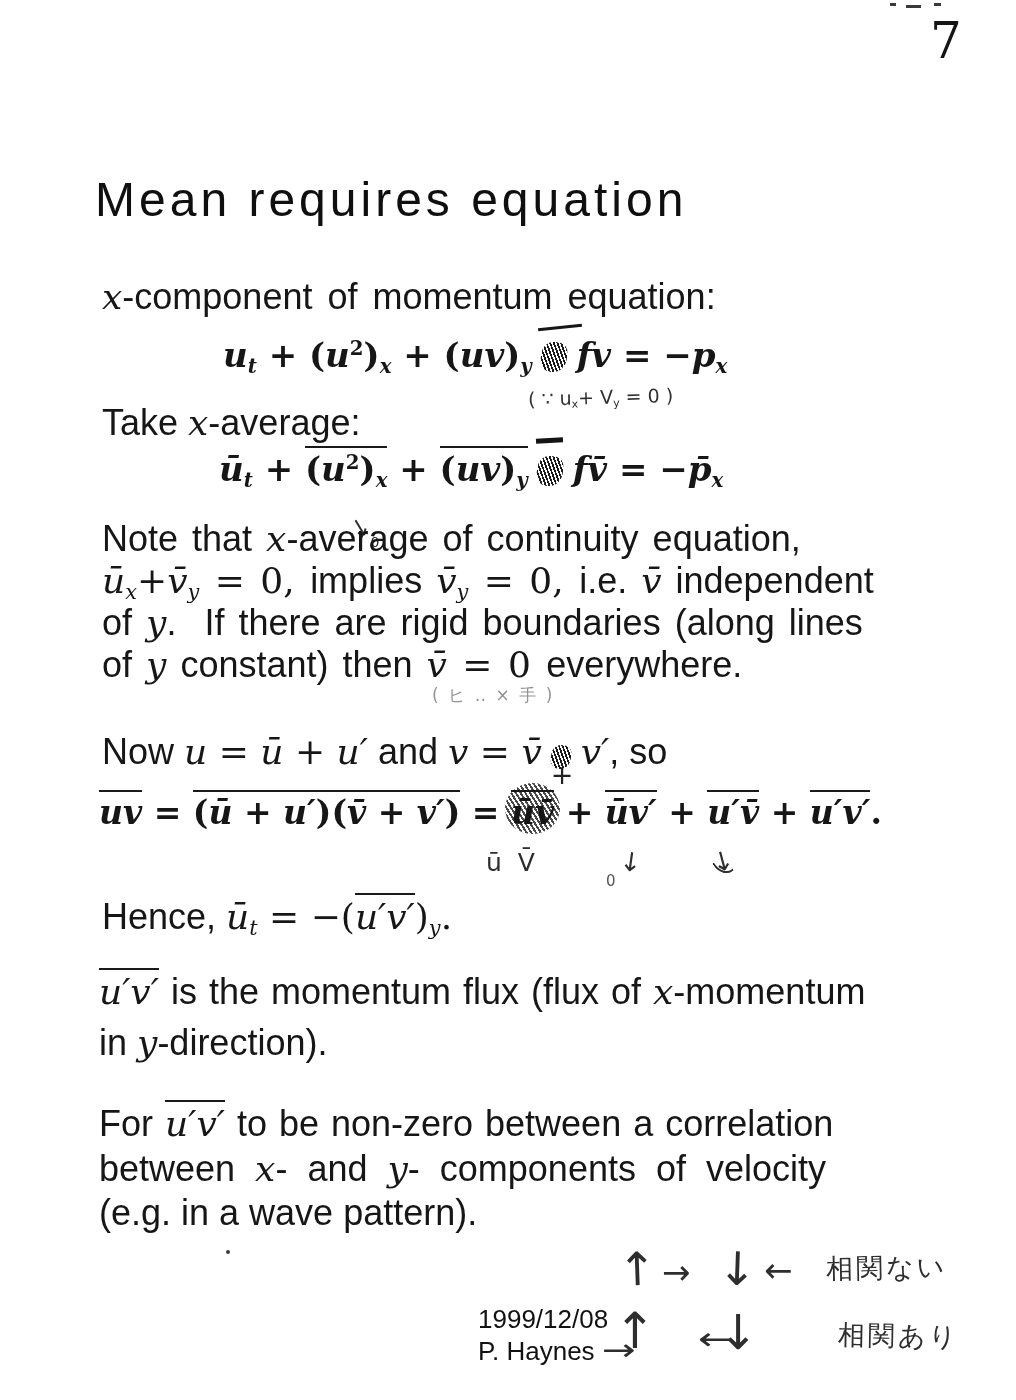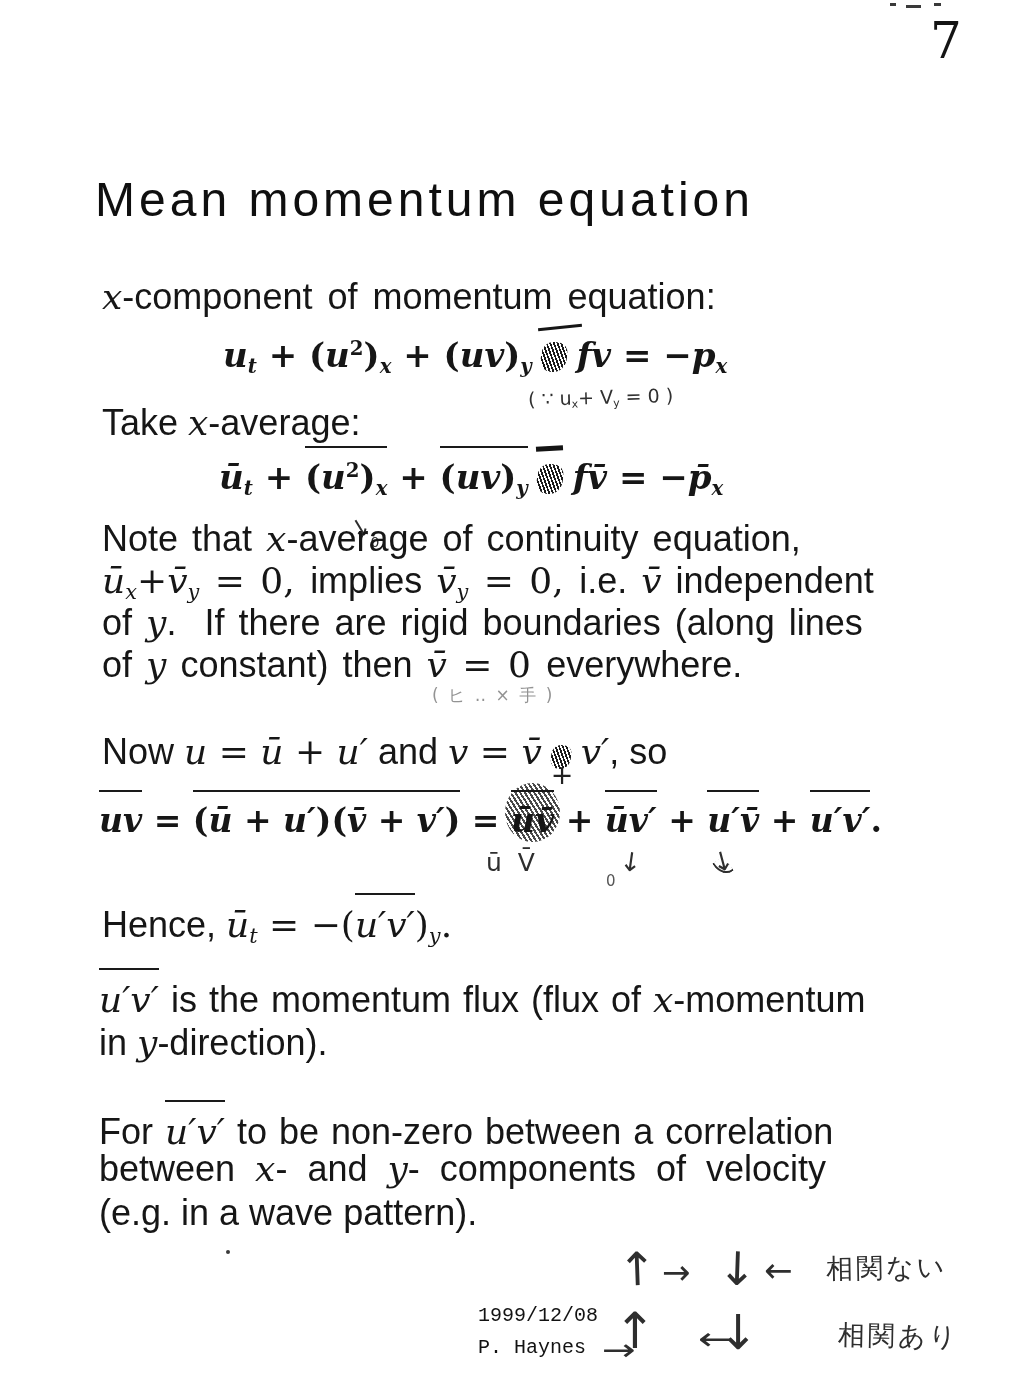--- a/index.html
+++ b/index.html
@@ -7,25 +7,25 @@
         font-family:"Liberation Sans",sans-serif;color:#161616;margin:0 auto;}
   .abs{position:absolute;}
   .ln{position:absolute;white-space:pre;font-size:36px;color:#161616;line-height:1.15;margin-left:7px;}
   .eq{font-size:34px;font-weight:bold;}
   .tx{font-family:"Liberation Sans",sans-serif;}
   .it{font-family:"DejaVu Serif",serif;font-style:italic;}
   .rm{font-family:"DejaVu Serif",serif;}
   .hd{font-family:"DejaVu Sans",sans-serif;color:#303030;}
   .sb{font-size:58%;vertical-align:-0.28em;}
   .sp{font-size:58%;vertical-align:0.6em;}
-  .ov{display:inline-block;border-top:2.5px solid #1a1a1a;padding-top:11px;line-height:1.08;}
+  .ov{display:inline-block;border-top:2.5px solid #1a1a1a;padding-top:3px;line-height:1.08;}
   .title{position:absolute;left:95px;top:172px;font-size:48px;letter-spacing:4px;color:#0f0f0f;
          font-family:"Liberation Sans",sans-serif;margin:0;font-weight:400;}
   .pageno{position:absolute;left:930px;top:12px;font-family:"DejaVu Serif",serif;font-size:50px;color:#141414;}
-  .footer{position:absolute;font-family:Liberation Mono, monospace;font-size:20px;color:#121212;}
+  .footer{position:absolute;font-family:Liberation Sans, sans-serif;font-size:26px;color:#121212;}
   .hand{position:absolute;font-family:"DejaVu Sans",sans-serif;color:#2e2e2e;white-space:pre;}
   .swrap{position:relative;display:inline-block;vertical-align:-5px;margin:0 10px 0 9px;}
   .scrib{display:inline-block;width:26px;height:30px;
          background:repeating-linear-gradient(64deg,transparent 0 1.6px,#1b1b1b 1.6px 3.4px);
          border-radius:45% 35% 50% 40%;transform:rotate(6deg);}
   .scrib.sm{width:20px;height:24px;}
   .b1::after{content:"";position:absolute;left:-3px;top:-15px;width:44px;height:3px;background:#161616;transform:rotate(-6deg);}
   .b2::after{content:"";position:absolute;left:-1px;top:-17px;width:27px;height:5px;background:#141414;transform:rotate(-3deg);}
   .np .handplus{position:absolute;left:0px;top:25px;font-family:"DejaVu Sans",sans-serif;
                 font-size:27px;color:#222;font-style:normal;line-height:1;}
@@ -42,21 +42,21 @@
 
 <div class="page">
 
   <div class="artifact" style="left:890px;top:3px;width:6px;height:3px"></div>
   <div class="artifact" style="left:906px;top:5px;width:15px;height:3px"></div>
   <div class="artifact" style="left:934px;top:3px;width:7px;height:3px"></div>
   <div class="artifact" style="left:226px;top:1250px;width:4px;height:4px;border-radius:50%"></div>
 
   <div class="pageno">7</div>
 
-  <div class="title">Mean momentum equation</div>
+  <div class="title">Mean requires equation</div>
 
   <div class="ln" style="left:95px;top:276px;word-spacing:5px"><span class="it">x</span><span class="tx">-component of momentum equation:</span></div>
   <div class="ln eq" style="left:216px;top:336px"><span class="it">u</span><span class="it sb">t</span><span class="rm"> + </span><span class="rm">(</span><span class="it">u</span><span class="rm sp">2</span><span class="rm">)</span><span class="it sb">x</span><span class="rm"> + </span><span class="rm">(</span><span class="it">uv</span><span class="rm">)</span><span class="it sb">y</span><span class="swrap b1"><span class="scrib"></span></span><span class="it">fv</span><span class="rm"> = −</span><span class="it">p</span><span class="it sb">x</span></div>
 
   <div class="hand" style="left:528px;top:386px;font-size:19px;transform:rotate(-1.5deg)"><span class="hd">( ∵ u</span><span class="hd sb">x</span><span class="hd">+ V</span><span class="hd sb">y</span><span class="hd"> = 0 )</span></div>
 
   <div class="ln" style="left:95px;top:402px"><span class="tx">Take </span><span class="it">x</span><span class="tx">-average:</span></div>
   <div class="ln eq" style="left:212px;top:446px"><span class="it">ū</span><span class="it sb">t</span><span class="rm"> + </span><span class="ov"><span class="rm">(</span><span class="it">u</span><span class="rm sp">2</span><span class="rm">)</span><span class="it sb">x</span></span><span class="rm"> + </span><span class="ov"><span class="rm">(</span><span class="it">uv</span><span class="rm">)</span><span class="it sb">y</span></span><span class="swrap b2"><span class="scrib"></span></span><span class="it">fv̄</span><span class="rm"> = −</span><span class="it">p̄</span><span class="it sb">x</span></div>
 
   <div class="hand" style="left:330px;top:494px">

